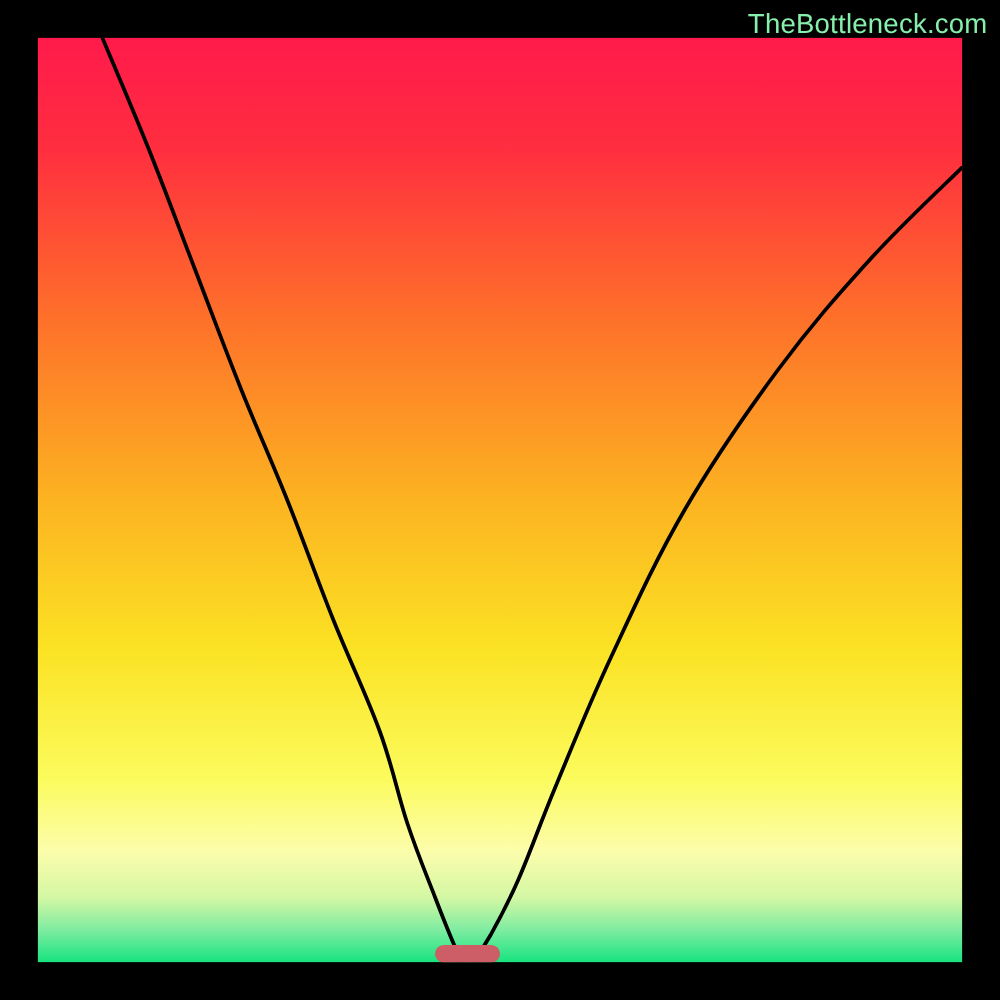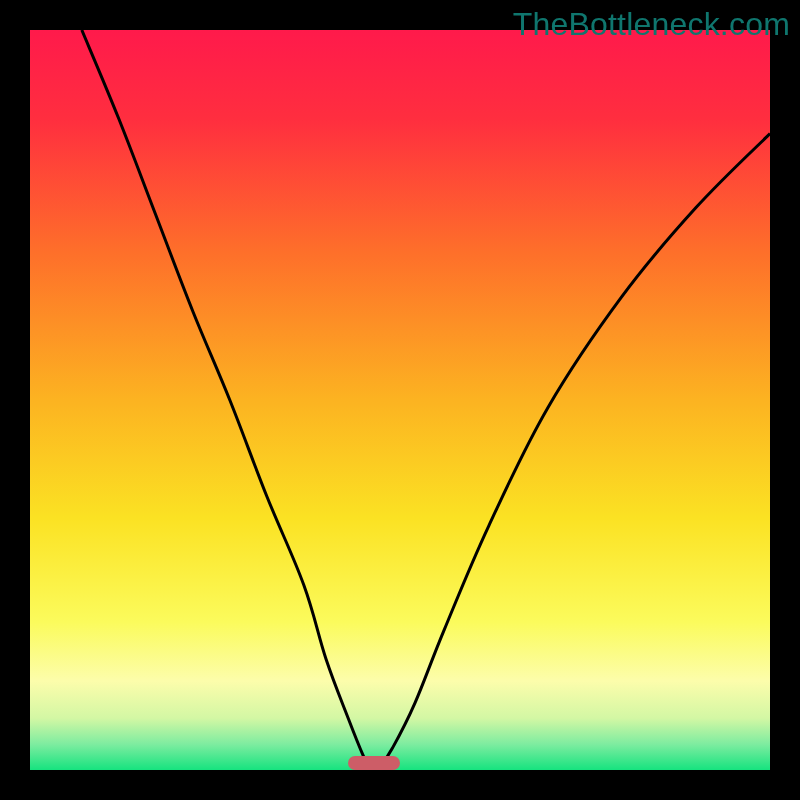--- a/index.html
+++ b/index.html
@@ -31,23 +31,23 @@
     position: absolute;
     left: 0;
     top: 0;
     width: 100%;
     height: 100%;
   }
   .watermark {
     position: absolute;
     top: 6px;
     right: 10px;
-    font-size: 32px;
+    font-size: 22px;
     font-weight: 500;
-    color: #0f766e;
+    color: #86efac;
     letter-spacing: 0.2px;
   }
   svg.curves {
     position: absolute;
     left: 0;
     top: 0;
     width: 100%;
     height: 100%;
   }
   .optimal-marker {

